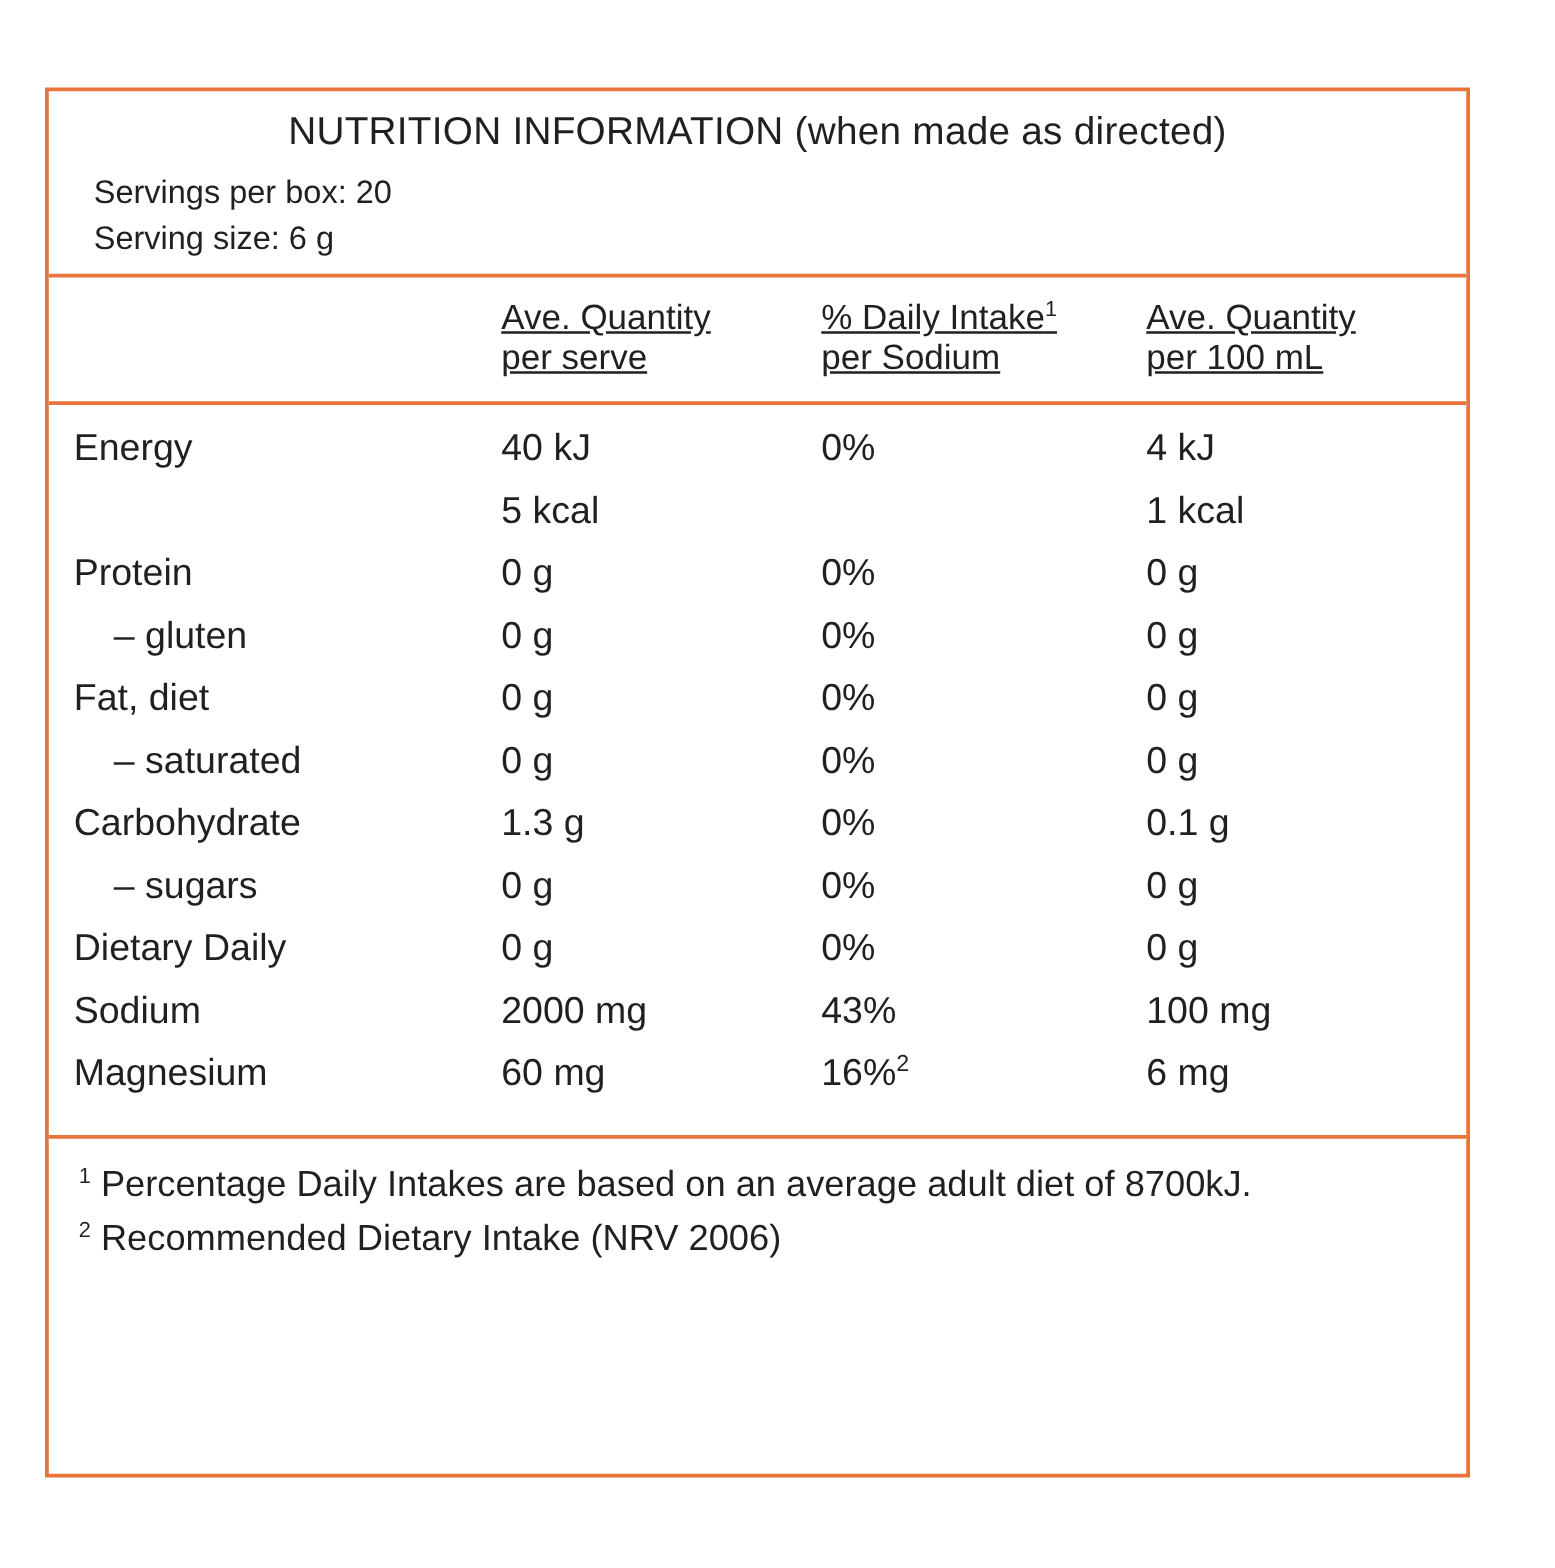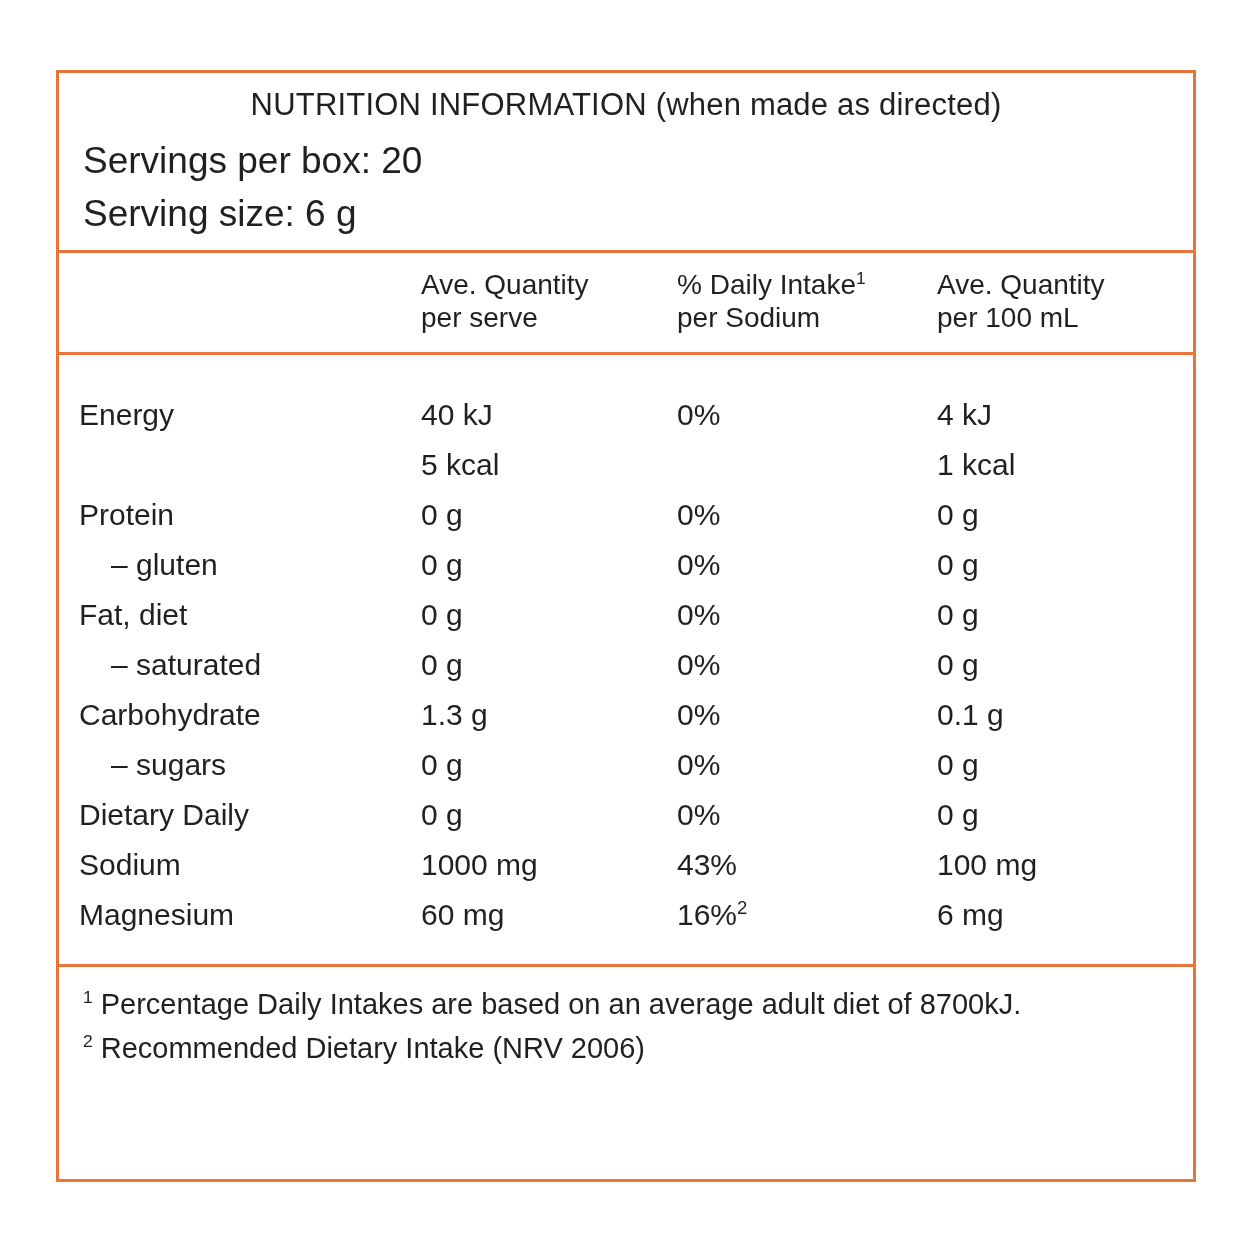--- a/index.html
+++ b/index.html
@@ -10,74 +10,74 @@
   body {
     width: 1244px;
     height: 1254px;
     font-family: "Liberation Sans", sans-serif;
     color: #231f20;
     overflow: hidden;
   }
 
   .panel {
     position: absolute;
-    left: 56px;
+    left: 36px;
     top: 70px;
     width: 1140px;
     height: 1112px;
     border: 3px solid #e8743b;
     box-sizing: border-box;
     background: #ffffff;
   }
 
   
   .header {
     padding: 14px 0 10px 0;
     border-bottom: 3px solid #e8743b;
   }
   .title {
     text-align: center;
     font-size: 31px;
     letter-spacing: 0.2px;
     white-space: nowrap;
   }
   .servings {
-    margin: 12px 0 0 24px;
-    font-size: 37px;
+    margin: 12px 0 0 36px;
+    font-size: 26px;
     line-height: 1.42;
   }
 
   
   .colhead {
     display: flex;
     align-items: flex-start;
     border-bottom: 3px solid #e8743b;
     padding: 16px 0 18px 0;
+    text-decoration: underline;
   }
   .colhead .c {
     font-size: 28px;
     line-height: 1.16;
     white-space: pre-line;
   }
   .c-name  { width: 362px; }
   .c-serve { width: 256px; }
   .c-daily { width: 260px; }
   .c-100   { width: 250px; }
 
   sup {
     font-size: 0.62em;
     vertical-align: super;
     line-height: 0;
   }
 
   
   .rows {
-    padding: 4px 0 14px 0;
+    padding: 20px 0 14px 0;
     border-bottom: 3px solid #e8743b;
-    margin-top: 41px;
   }
   .row {
     display: flex;
     align-items: baseline;
     height: 50px;
   }
   .row .cell {
     font-size: 30px;
     line-height: 1;
     white-space: nowrap;
@@ -181,21 +181,21 @@
 
     <div class="row">
       <div class="cell cell-name">Dietary Daily</div>
       <div class="cell cell-serve">0 g</div>
       <div class="cell cell-daily">0%</div>
       <div class="cell cell-100">0 g</div>
     </div>
 
     <div class="row">
       <div class="cell cell-name">Sodium</div>
-      <div class="cell cell-serve">1000 mg</div>
+      <div class="cell cell-serve">2000 mg</div>
       <div class="cell cell-daily">43%</div>
       <div class="cell cell-100">100 mg</div>
     </div>
 
 
     <div class="row">
       <div class="cell cell-name">Magnesium</div>
       <div class="cell cell-serve">60 mg</div>
       <div class="cell cell-daily"><span>16%</span><sup>2</sup></div>
       <div class="cell cell-100">6 mg</div>

